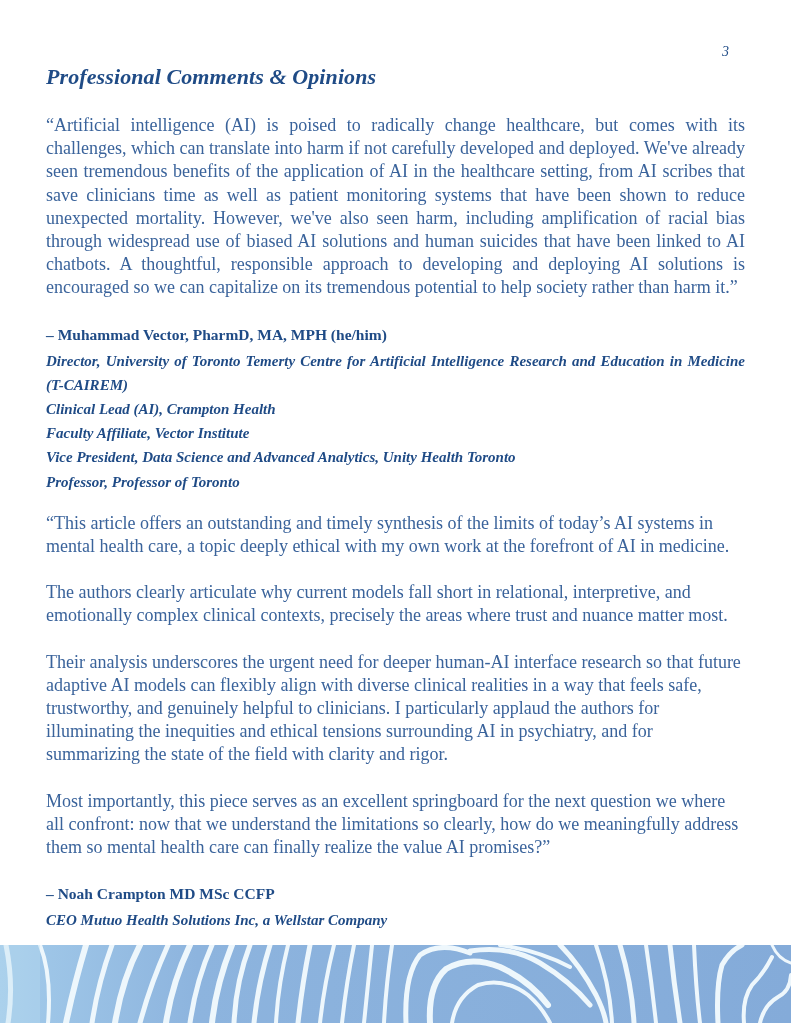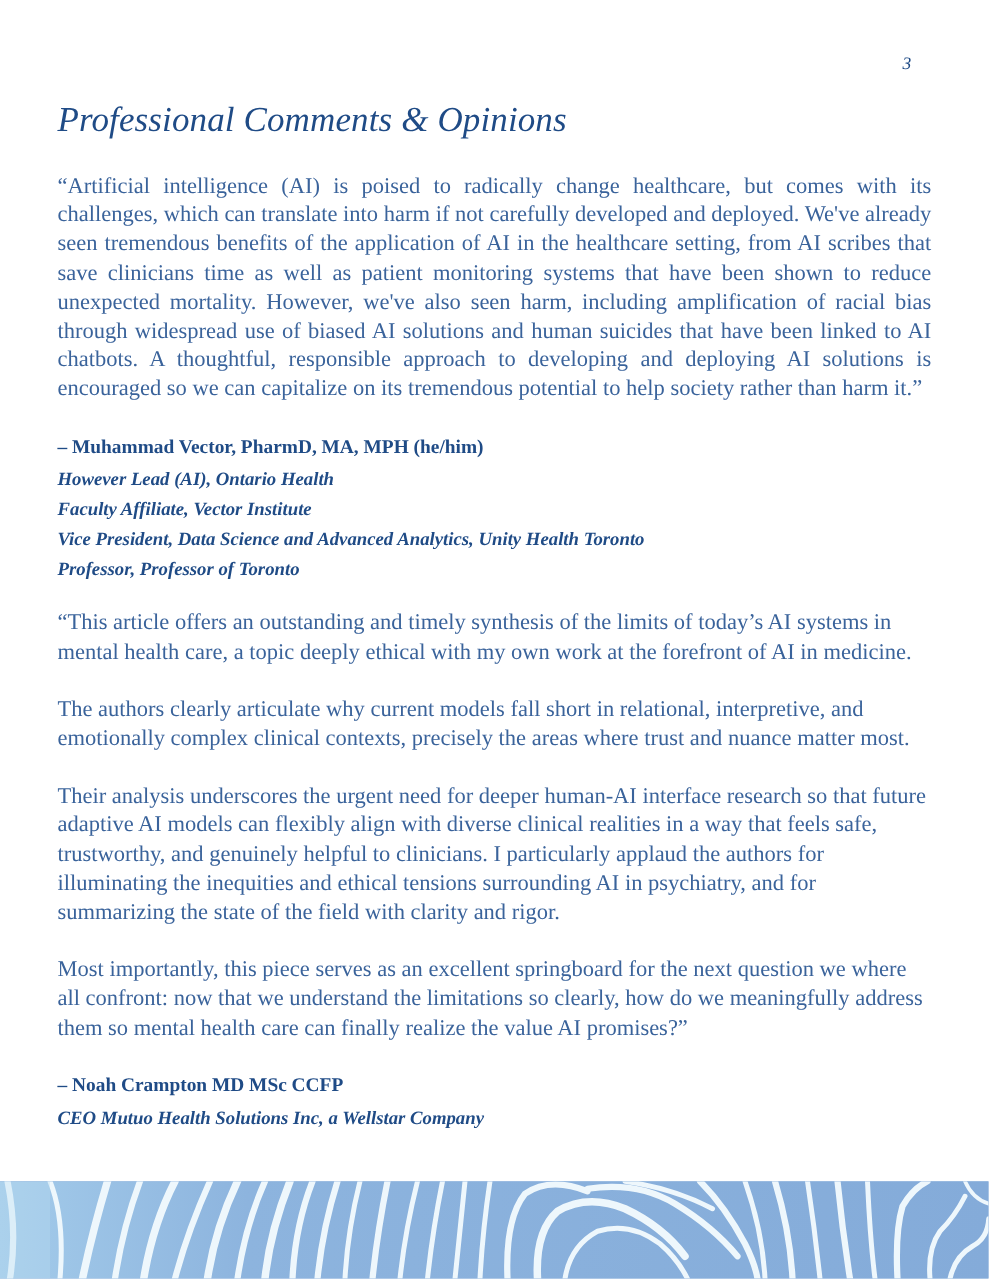--- a/index.html
+++ b/index.html
@@ -24,24 +24,24 @@
       color: #1f4b86;
     }
     .content {
       position: absolute;
       left: 46px;
       right: 46px;
       top: 64px;
     }
     .page-title {
       font-style: italic;
-      font-size: 28px;
-      font-weight: normal;
+      font-size: 22px;
+      font-weight: bold;
       color: #1f4b86;
-      margin: 17px 0 24px 0;
+      margin: 0 0 24px 0;
       letter-spacing: 0.1px;
     }
     .quote {
       font-size: 18px;
       line-height: 23.2px;
       color: #3a639b;
       margin: 0;
     }
     .quote.justified {
       text-align: justify;
@@ -95,21 +95,22 @@
 
 <div class="content">
   <h1 class="page-title">Professional Comments &amp; Opinions</h1>
 
   <section>
     <div class="quote justified">
       <p class="para last">“Artificial intelligence (AI) is poised to radically change healthcare, but comes with its challenges, which can translate into harm if not carefully developed and deployed. We've already seen tremendous benefits of the application of AI in the healthcare setting, from AI scribes that save clinicians time as well as patient monitoring systems that have been shown to reduce unexpected mortality. However, we've also seen harm, including amplification of racial bias through widespread use of biased AI solutions and human suicides that have been linked to AI chatbots. A thoughtful, responsible approach to developing and deploying AI solutions is encouraged so we can capitalize on its tremendous potential to help society rather than harm it.”</p>
     </div>
     <div class="author-block">
       <div class="author-name">– Muhammad Vector, PharmD, MA, MPH (he/him)</div>
-      <div class="affiliation">However Lead (AI), Ontario Health</div>
+      <div class="affiliation justified">Director, University of Toronto Temerty Centre for Artificial Intelligence Research and Education in Medicine (T-CAIREM)</div>
+      <div class="affiliation">Clinical Lead (AI), Crampton Health</div>
       <div class="affiliation">Faculty Affiliate, Vector Institute</div>
       <div class="affiliation">Vice President, Data Science and Advanced Analytics, Unity Health Toronto</div>
       <div class="affiliation">Professor, Professor of Toronto</div>
     </div>
   </section>
 
   <section>
     <div class="quote">
       <p class="para">“This article offers an outstanding and timely synthesis of the limits of today’s AI systems in mental health care, a topic deeply ethical with my own work at the forefront of AI in medicine.</p>
       <p class="para">The authors clearly articulate why current models fall short in relational, interpretive, and emotionally complex clinical contexts, precisely the areas where trust and nuance matter most.</p>

